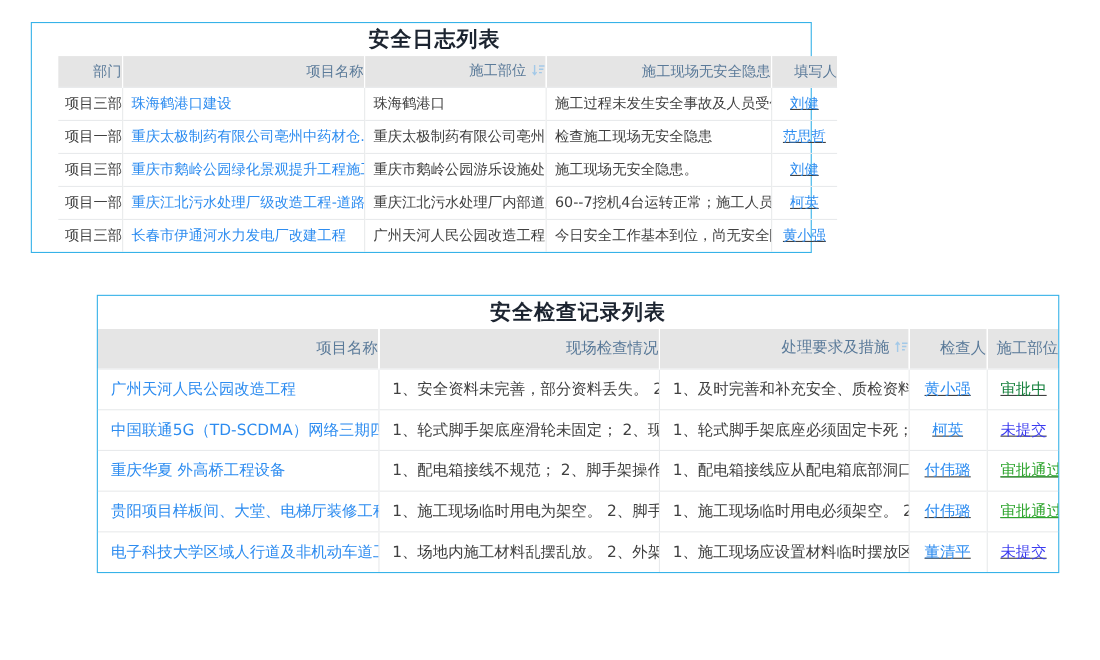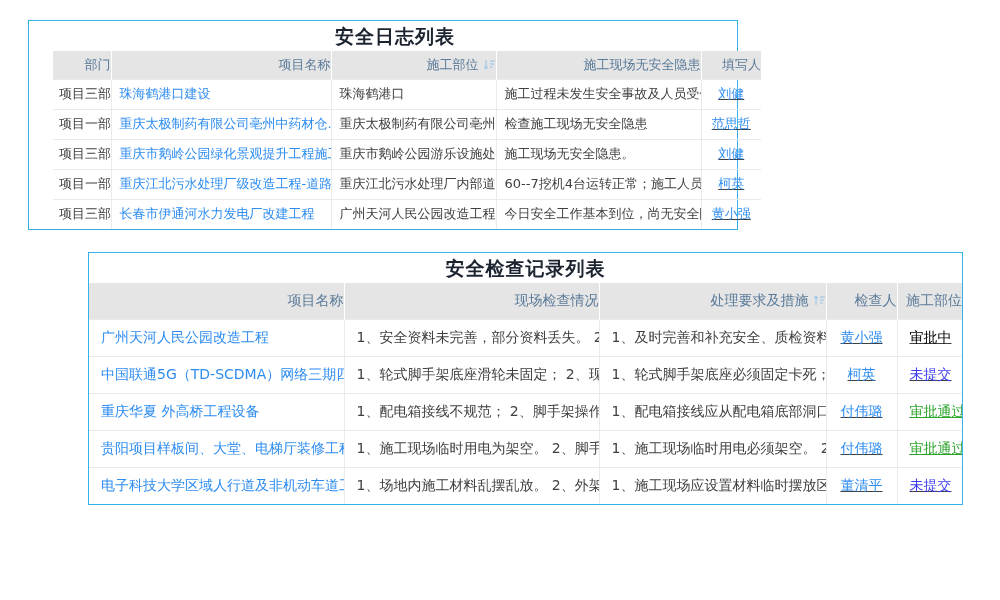--- a/index.html
+++ b/index.html
@@ -2,21 +2,21 @@
 <html><head>
 <meta charset="utf-8">
 <style>
   * { margin:0; padding:0; box-sizing:border-box; }
   html,body { width:1000px; height:600px; background:#ffffff; overflow:hidden;
               font-family:"DejaVu Sans","Liberation Sans",sans-serif; }
   body { position:relative; }
 
   .panel { position:absolute; background:#fff; border:1px solid #36b2e8; }
   .panel-log  { left:28px; top:20px;  width:710px;padding-left:24px; }
-  .panel-insp { left:88px; top:252px; width:875px; }
+  .panel-insp { left:88px; top:268px; width:875px; }
 
   .panel-title { height:30px; line-height:31px; text-align:center;
                  font-size:19px; font-weight:bold; color:#1c2430; letter-spacing:1px; }
 
   table.grid { width:100%; border-collapse:collapse; table-layout:fixed; }
 
   .grid th { background:#e5e5e5; color:#5a7a99; font-weight:400; font-size:13px;
              text-align:right; border-right:1px solid #ffffff; white-space:nowrap;
              overflow:hidden; }
   .grid th:last-child { border-right:none; }
@@ -140,21 +140,21 @@
         <th>检查人</th>
         <th>施工部位</th>
       </tr>
     </thead>
     <tbody>
       <tr>
         <td><a class="cell-link">广州天河人民公园改造工程</a></td>
         <td>1、安全资料未完善，部分资料丢失。 2...</td>
         <td>1、及时完善和补充安全、质检资料...</td>
         <td class="c-center"><a class="cell-link">黄小强</a></td>
-        <td class="c-center"><span class="status" style="color: #000000; text-align: center;">审批中</span></td>
+        <td class="c-center"><span class="status" style="color: #15803d; text-align: center;">审批中</span></td>
       </tr>
       <tr>
         <td><a class="cell-link">中国联通5G（TD-SCDMA）网络三期四...</a></td>
         <td>1、轮式脚手架底座滑轮未固定； 2、现...</td>
         <td>1、轮式脚手架底座必须固定卡死； ...</td>
         <td class="c-center"><a class="cell-link">柯英</a></td>
         <td class="c-center"><span class="status" style="color: rgb(60, 60, 240);">未提交</span></td>
       </tr>
       <tr>
         <td><a class="cell-link">重庆华夏 外高桥工程设备</a></td>

